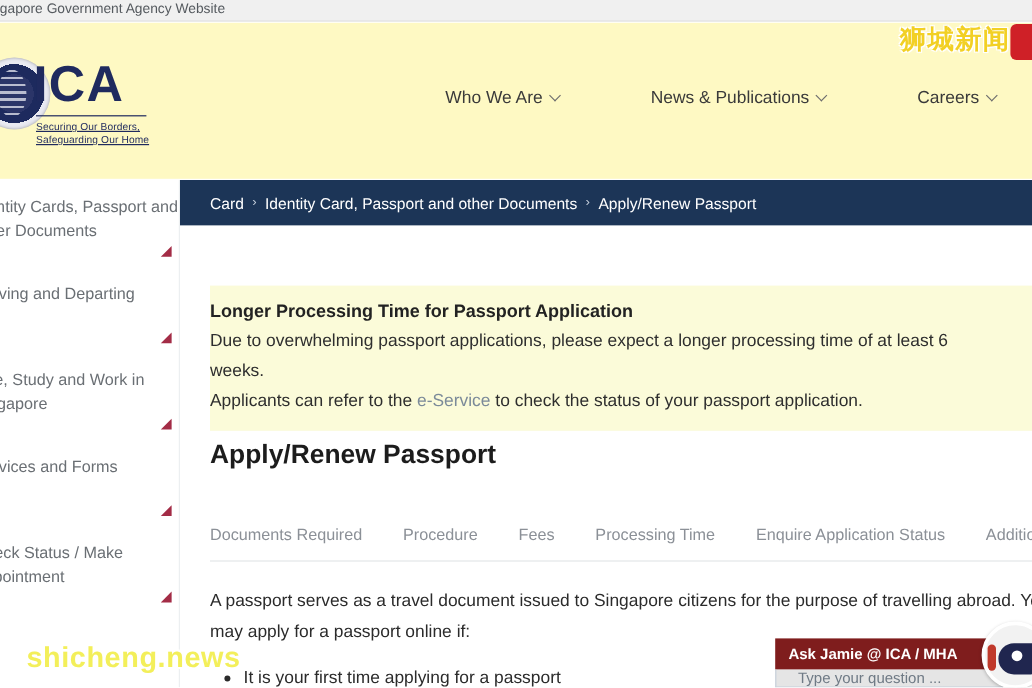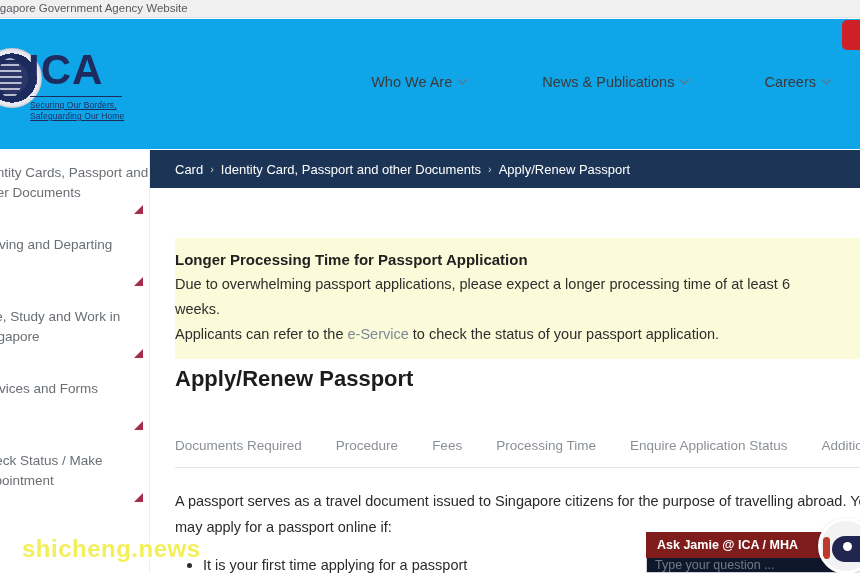--- a/index.html
+++ b/index.html
@@ -26,21 +26,21 @@
   #gov-banner .txt {
     position: absolute; left: -27px; top: 2px;
     font-size: 11.5px; color: #555a5f;
     white-space: nowrap;
   }
 
   
   #header {
     position: absolute; left: 0; top: 19px;
     width: 860px; height: 130px;
-    background: #0ea5e9;
+    background: #fef9c3;
   }
   #logo-wrap {
     position: absolute; left: -18px; top: 27px;
     width: 150px; height: 90px;
   }
   #crest {
     position: absolute; left: 0; top: 2px;
     width: 60px; height: 60px;
     border-radius: 50%;
     background:
@@ -224,25 +224,25 @@
     background: #7f1d1d;
     display: flex; align-items: center;
     padding-left: 11px;
   }
   #chat-title {
     font-size: 12.5px; font-weight: 700; color: #ffffff;
     white-space: nowrap;
   }
   #chat-input {
     width: 190px; height: 15px;
-    background: #0f172a;
+    background: #e5e5e5;
     border: 1px solid #c9d2db;
     border-top: none;
     font-size: 12.5px; color: #6f7a85;
-    padding-left: 8px;
+    padding-left: 18px;
     line-height: 14px;
     white-space: nowrap; overflow: hidden;
   }
   #chat-avatar {
     position: absolute; left: 172px; top: -14px;
     width: 56px; height: 56px;
     border-radius: 50%;
     background: #f2f2f2;
     border: 3px solid #ffffff;
     box-shadow: 0 1px 3px rgba(0,0,0,.25);
@@ -416,16 +416,17 @@
       <span id="chat-title">Ask Jamie @ ICA / MHA</span>
     </div>
     <div id="chat-input">Type your question ...</div>
     <div id="chat-avatar">
       <span class="redbar"></span>
       <span class="inner"></span>
       <span class="eye"></span>
     </div>
   </div>
 
+  <div id="wm-cn">狮城新闻</div>
   <div id="wm-badge"></div>
   <div id="wm-bottom">shicheng.news</div>
 
 </div>
 
 </body></html>

